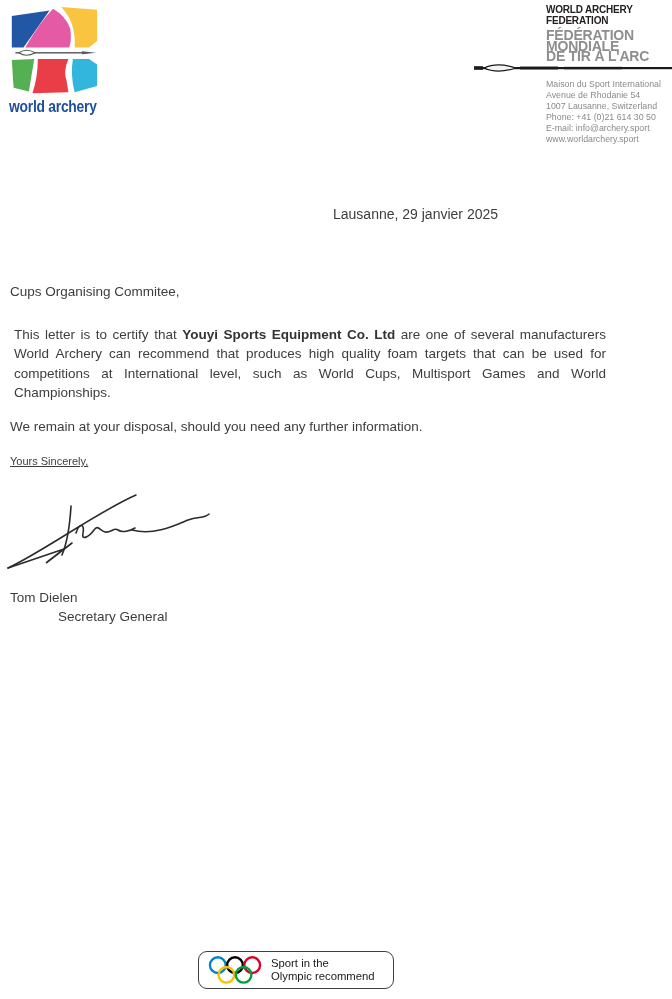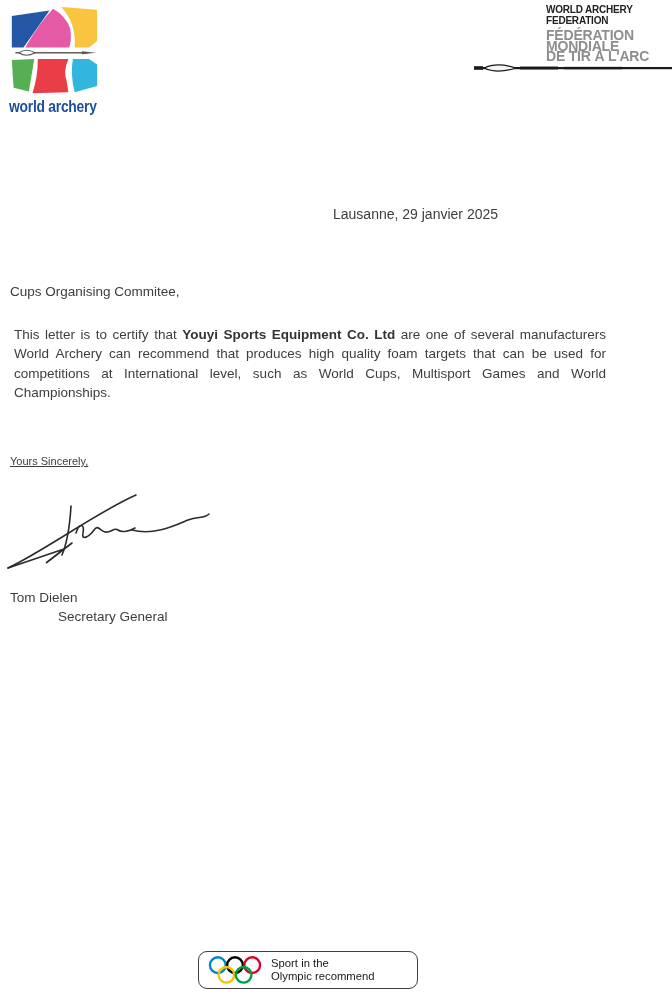--- a/index.html
+++ b/index.html
@@ -37,21 +37,21 @@
     font-size:13.5px;line-height:19.3px;text-align:justify;
   }
   .para strong{font-weight:bold;color:#333;}
   .closing{position:absolute;left:10px;top:419px;font-size:13.5px;}
   .valediction{position:absolute;left:10px;top:455px;font-size:11px;text-decoration:underline;}
   .signature{position:absolute;left:4px;top:489px;}
   .signer-name{position:absolute;left:10px;top:590px;font-size:13.5px;text-align:right;}
   .signer-title{position:absolute;left:10px;top:609px;font-size:13.5px;margin-left:48px;}
   
   .badge{
-    position:absolute;left:198px;top:951px;width:220px;height:38px;
+    position:absolute;left:198px;top:951px;width:196px;height:38px;
     border:1.5px solid #3f3f3f;border-radius:9px;box-sizing:border-box;
     display:flex;align-items:center;padding-left:9px;gap:9px;background:#fff;
   }
   .badge-text{font-size:11.3px;line-height:13.5px;color:#1a1a1a;}
 </style>
 </head>
 <body>
 
 <div class="page">
 
@@ -85,27 +85,36 @@
   </div>
 
   <svg class="arrow-svg" width="198" height="14" viewBox="0 0 198 14">
     <rect x="0" y="5.2" width="9" height="3.6" fill="#1a1a1a"></rect>
     <rect x="6" y="6" width="192" height="2.2" fill="#1a1a1a"></rect>
     <rect x="46" y="5.4" width="38" height="3.2" fill="#1a1a1a" opacity="0.75"></rect>
     <rect x="90" y="5.7" width="58" height="2.8" fill="#1a1a1a" opacity="0.55"></rect>
     <path d="M10,7 Q23,0.8 42,7 Q23,13.2 10,7 Z" fill="#f4f4f4" stroke="#1a1a1a" stroke-width="1.3"></path>
   </svg>
 
+  <div class="address">
+    <div>Maison du Sport International</div>
+    <div>Avenue de Rhodanie 54</div>
+    <div>1007 Lausanne, Switzerland</div>
+    <div>Phone: +41 (0)21 614 30 50</div>
+    <div>E-mail: info@archery.sport</div>
+    <div>www.worldarchery.sport</div>
+  </div>
 
   <div class="dateline">Lausanne, 29 janvier 2025</div>
 
   <div class="salutation">Cups Organising Commitee,</div>
 
   <p class="para"><span>This letter is to certify that </span><strong>Youyi Sports Equipment Co. Ltd</strong><span> are one of several manufacturers World Archery can recommend that produces high quality foam targets that can be used for competitions at International level, such as World Cups, Multisport Games and World Championships.</span></p>
 
+  <div class="closing">We remain at your disposal, should you need any further information.</div>
 
   <div class="valediction">Yours Sincerely,</div>
 
   <svg class="signature" width="210" height="85" viewBox="0 0 210 85">
     <g fill="none" stroke="#2b2b2b" stroke-width="1.6" stroke-linecap="round">
       <path d="M4,79 C40,62 95,22 132,6"></path>
       <path d="M4,79 L60,60 L42,74 L68,54"></path>
       <path d="M67,17 C66,34 63,54 58,66"></path>
       <path d="M72,44 C75,34 81,34 79,44 C77,52 85,48 90,41 C94,35 96,42 101,43 C107,44 110,38 114,41 C118,44 126,42 131,39"></path>
       <path d="M128,41 C150,47 172,36 184,31 C194,27 200,30 205,25"></path>

